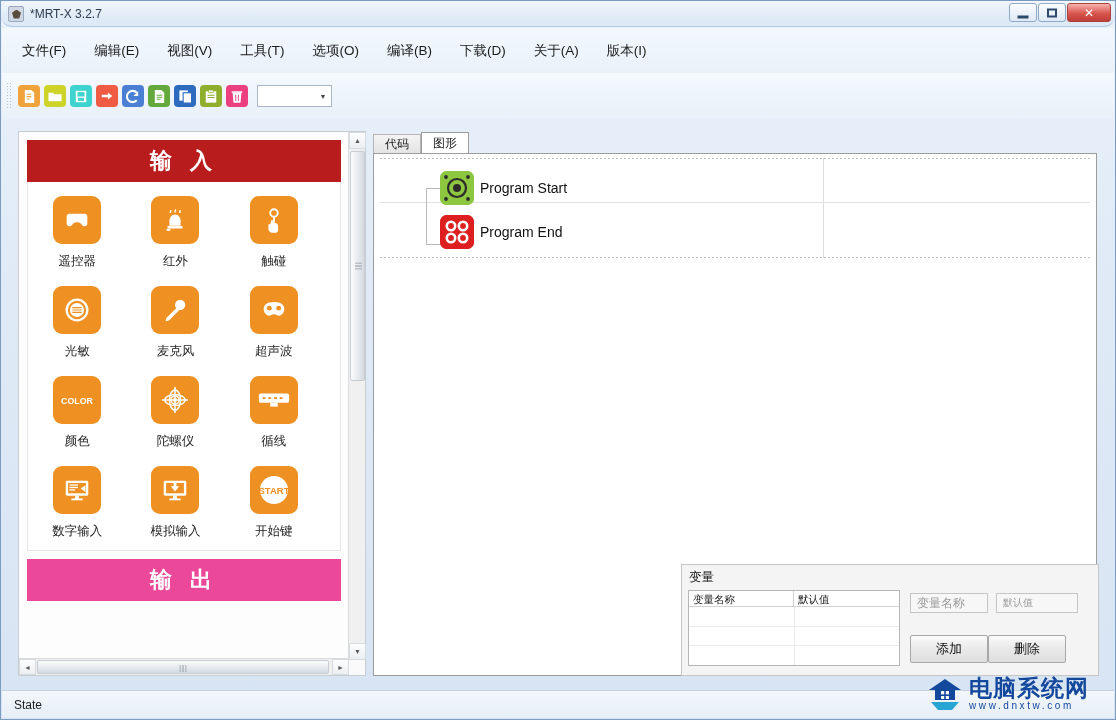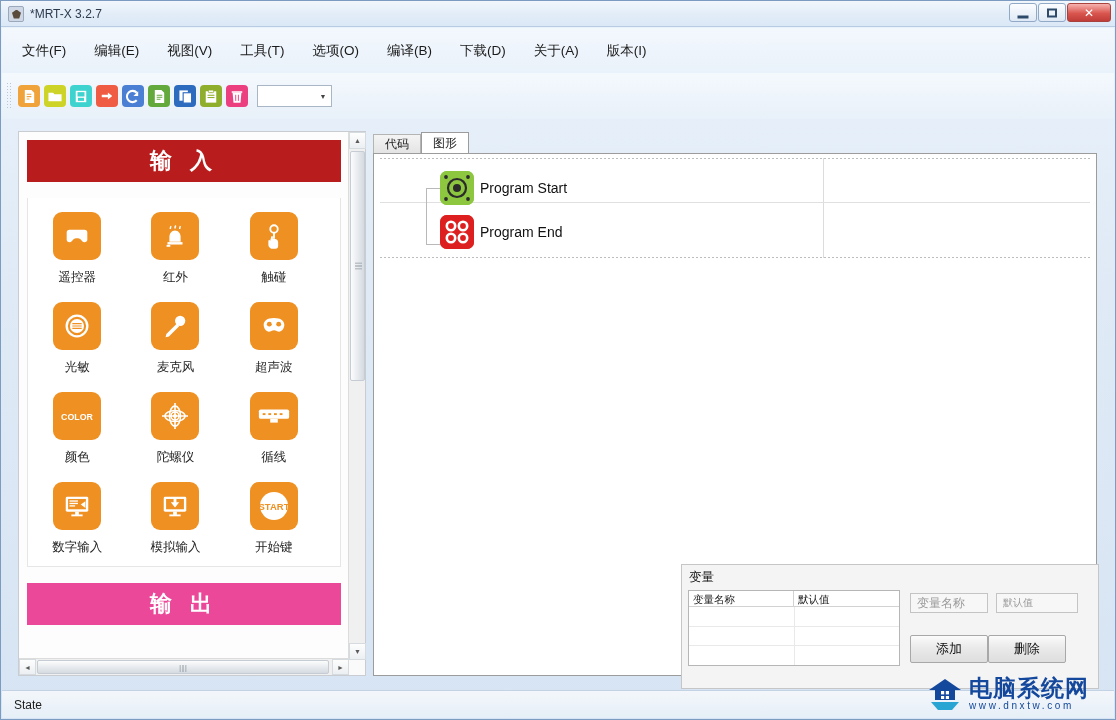--- a/index.html
+++ b/index.html
@@ -12,21 +12,21 @@
     position:relative; width:1116px; height:720px;
     background: linear-gradient(180deg,#eaf2fb 0%, #dfeaf6 40%, #d7e4f3 100%);
     border:1px solid #7c9bc0;
   }
 
   
   .titlebar {
     position:absolute; left:0; top:0; width:1114px; height:26px;
     background: linear-gradient(180deg,#f2f7fc 0%, #e3edf8 50%, #dbe8f6 100%);
     border-bottom:1px solid #b7cbe2;
-    display:flex; align-items:center;
+    display:flex; align-items:center;border-radius:11px;
   }
   .title-icon {
     width:16px; height:16px; margin-left:7px; margin-right:6px;
     background:#cfd8e4; border:1px solid #9aa8bb; border-radius:2px;
     position:relative; flex:0 0 auto;
   }
   .title-icon:before{
     content:""; position:absolute; left:3px; top:3px; width:9px; height:9px;
     background:#5a4b3c; clip-path:polygon(50% 0,100% 35%,80% 100%,20% 100%,0 35%);
   }
@@ -91,21 +91,21 @@
     background:#fdfdfd;
   }
   .sec-header {
     height:42px; display:flex; align-items:center; justify-content:center;
     color:#fff; font-size:22px; font-weight:bold; letter-spacing:6px;
     margin:8px 8px 0 8px;
   }
   .sec-header.input { background:#b91c1c; }
   .sec-header.output { background:#ec4899; }
   .grid-body {
-    margin:16px 8px; background:#fff; border:1px solid #e6e6e6; border-top:none;
+    margin:0 8px; background:#fff; border:1px solid #e6e6e6; border-top:none;
     padding:14px 17px 10px 0;
   }
   .grid {
     display:grid; grid-template-columns:repeat(3,1fr); row-gap:16px;
   }
   .cell { display:flex; flex-direction:column; align-items:center; cursor:pointer; }
   .cell .ic {
     width:48px; height:48px; border-radius:9px; background:#ef9122;
     display:flex; align-items:center; justify-content:center; color:#fff;
   }
@@ -192,21 +192,21 @@
   }
   .tree-stub {
     position:absolute; width:14px; height:1px; background:#b9b9b9; left:46px;
   }
   .node { position:absolute; left:60px; display:flex; align-items:center; }
   .node .nic { width:34px; height:34px; border-radius:7px; flex:0 0 auto; }
   .node .nlb { margin-left:6px; font-size:14px; color:#111; }
 
   
   .vars {
-    position:absolute; left:680px; top:563px; width:418px; height:125px;
+    position:absolute; left:680px; top:563px; width:418px; height:112px;
     background:#f4f4f4; border:1px solid #c6c6c6;
   }
   .vars-title { font-size:12.5px; color:#111; padding:4px 0 3px 7px; }
   .vtable {
     position:absolute; left:6px; top:25px; width:212px; height:76px;
     background:#fff; border:1px solid #b6b6b6;
   }
   .vt-head { display:flex; height:16px; border-bottom:1px solid #d2d2d2; }
   .vt-head div {
     font-size:10.5px; color:#222; padding:1px 0 0 4px; line-height:14px;

